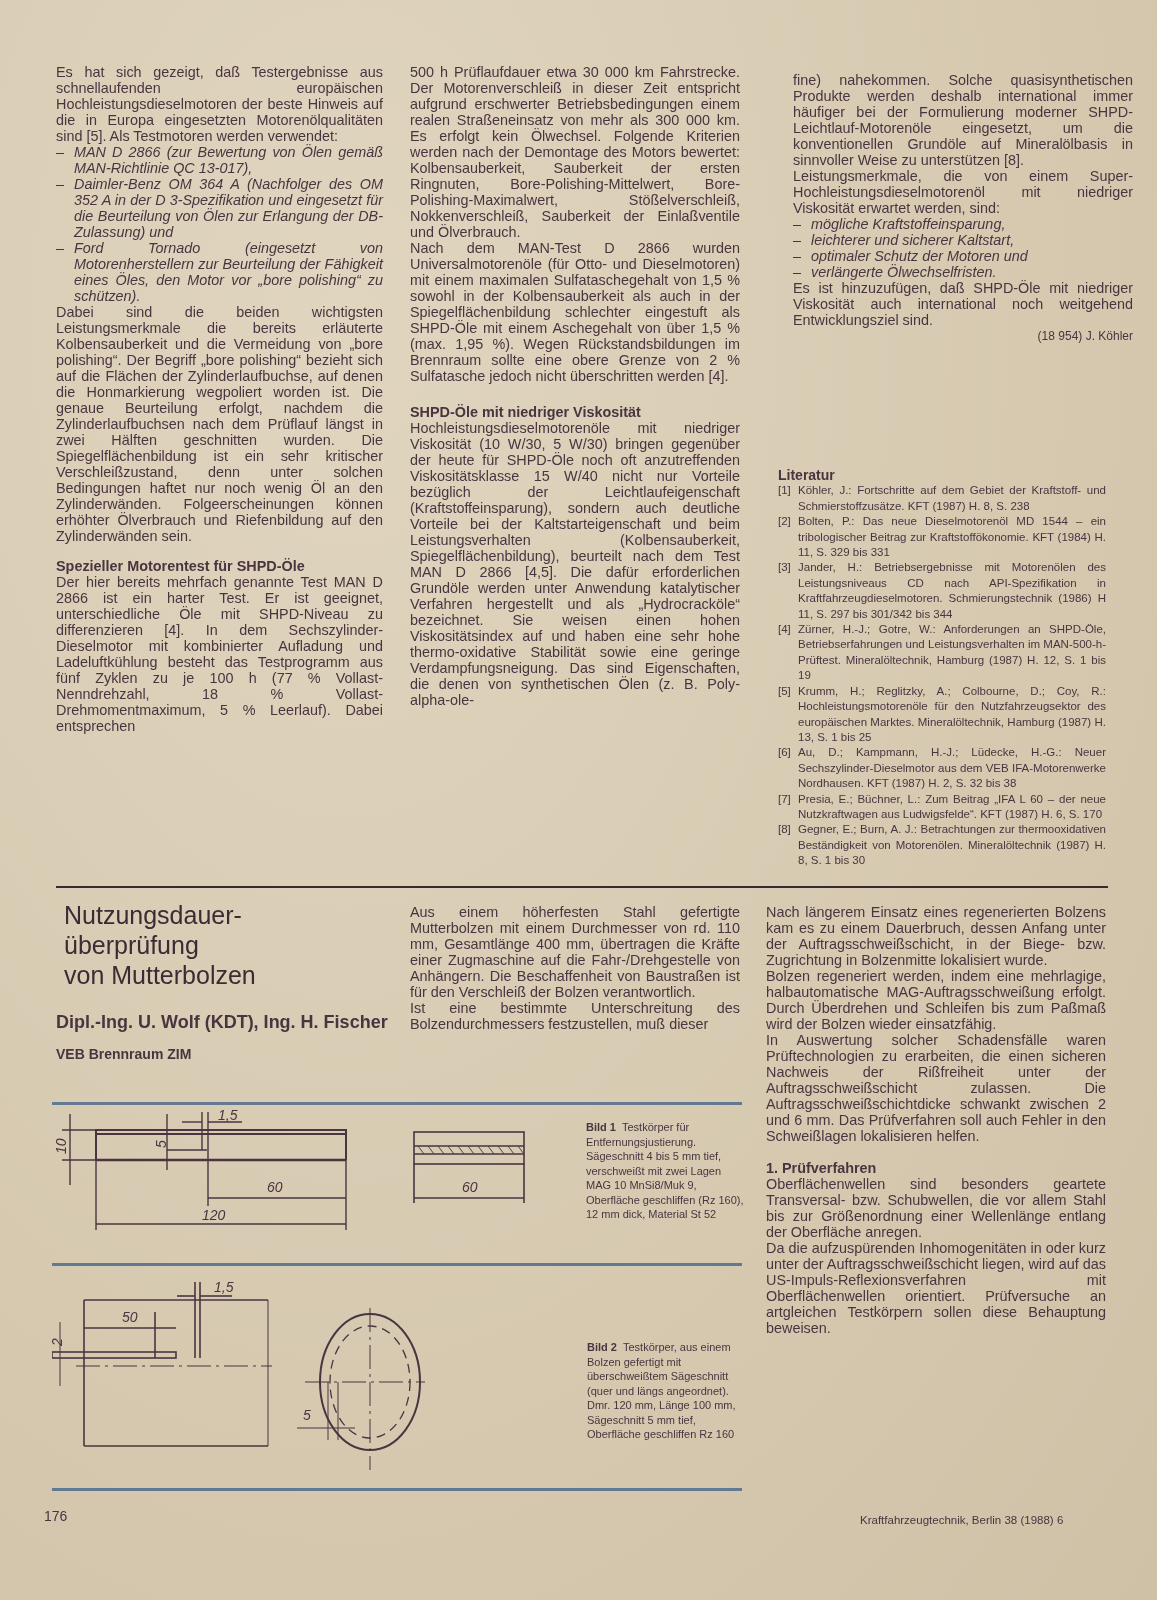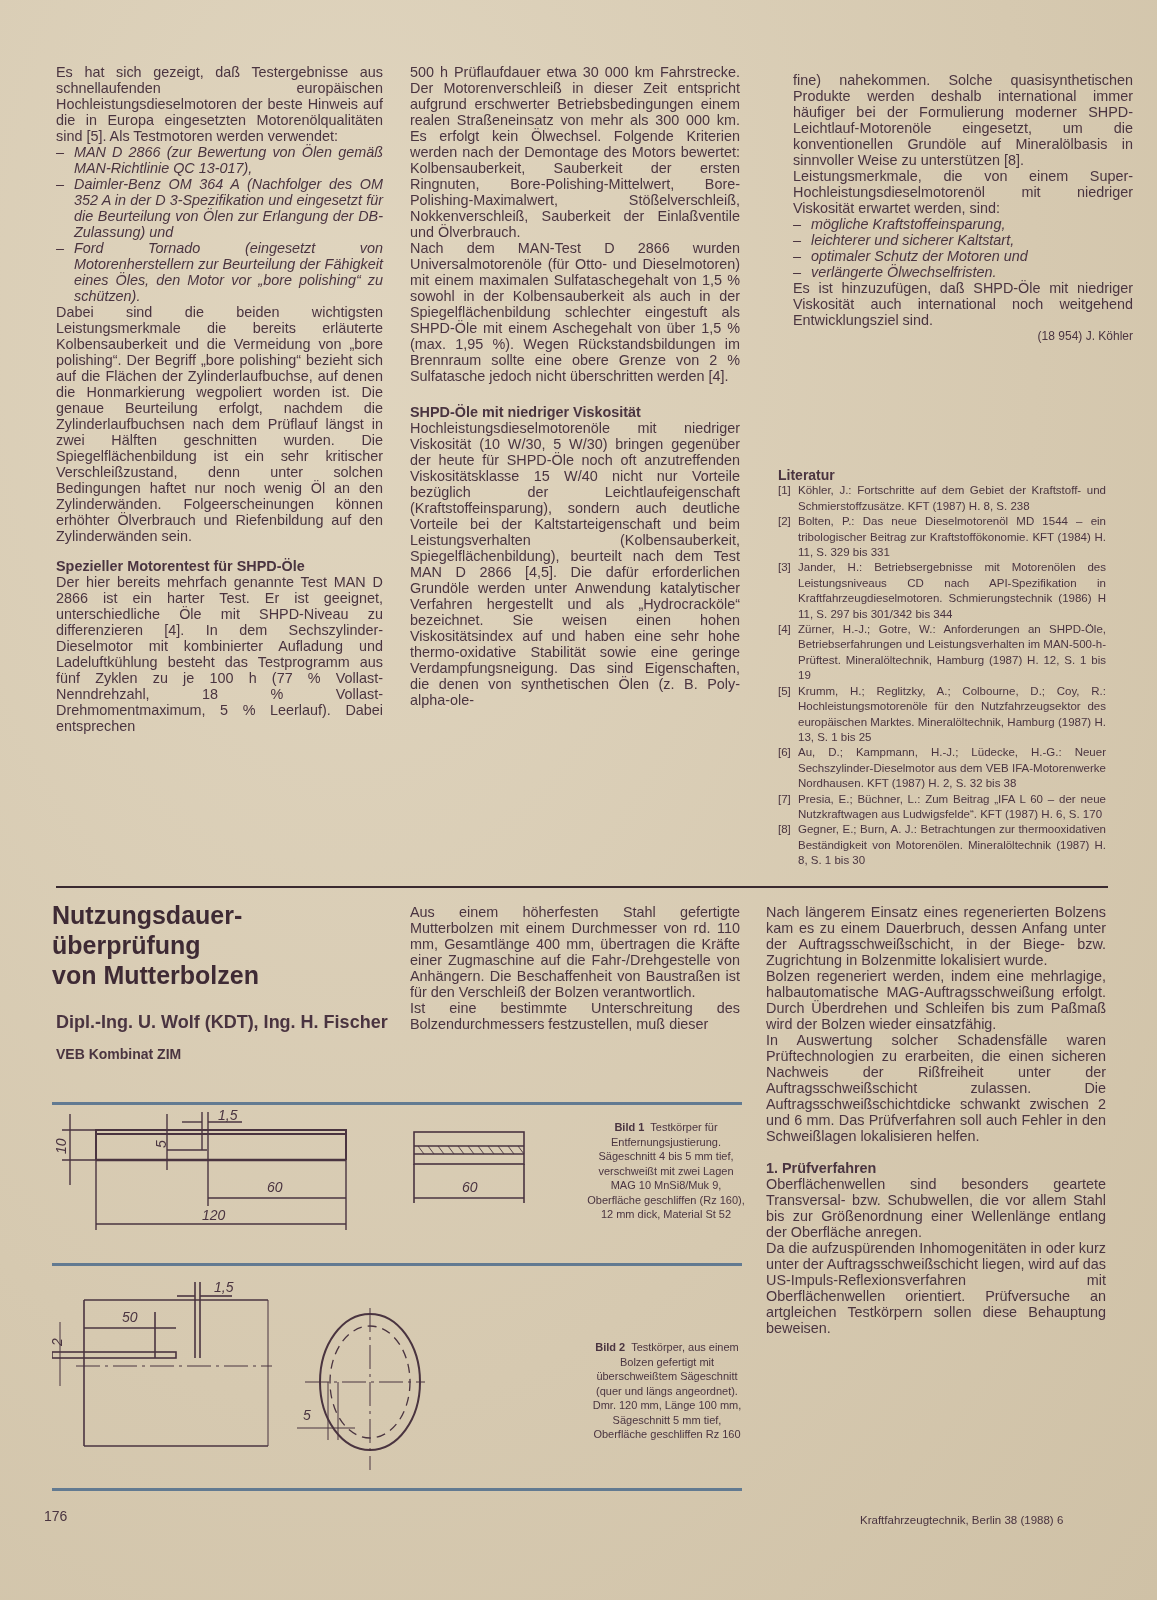--- a/index.html
+++ b/index.html
@@ -17,24 +17,24 @@
   .col li { padding-left:18px; text-indent:-18px;font-style:italic; }
   .col li::before { content:"– "; display:inline-block; width:18px; text-indent:0; }
   .sig { text-align:right; font-size:12px; }
   .lit { position:absolute; left:778px; top:468px; width:328px; font-size:11.5px; line-height:15.4px; }
   .lit .lt { font-weight:bold; font-size:14px; }
   .lit .ref { display:flex; }
   .lit .num { width:20px; flex:none; }
   .lit .rt { flex:1; text-align:justify; }
   .rule { position:absolute; height:2px; background:#3a2a30; }
   .rule.blue { background:#4d6c8c; height:3px; opacity:.85; }
-  .title { position:absolute; left:52px; top:900px; font-weight:bold; font-size:25px; line-height:30px; color:#3e2a34; }
+  .title { position:absolute; left:64px; top:900px; font-weight:normal; font-size:25px; line-height:30px; color:#3e2a34; }
   .authors { position:absolute; left:56px; top:1012px; font-weight:bold; font-size:18px; }
   .org { position:absolute; left:56px; top:1046px; font-weight:bold; font-size:14px; }
-  .caption { position:absolute; font-size:11px; line-height:14.5px;text-align:center; }
+  .caption { position:absolute; font-size:11px; line-height:14.5px; }
   .caption b { margin-right:6px; }
   .footer-page { position:absolute; left:44px; top:1508px; font-size:14px; }
   .footer-journal { position:absolute; left:860px; top:1514px; font-size:11.5px; }
   svg.fig { position:absolute; }
 </style>
 </head>
 <body>
 
 <div class="col" style="left:56px; top:64px; width:327px;">
   <p>Es hat sich gezeigt, daß Testergebnisse aus schnellaufenden europäischen Hochleistungsdieselmotoren der beste Hinweis auf die in Europa eingesetzten Motorenölqualitäten sind [5]. Als Testmotoren werden verwendet:</p>
@@ -105,21 +105,21 @@
 </div>
 
 <div class="rule" style="left:56px; top:886px; width:1052px;"></div>
 
 <div class="title">
   <div>Nutzungsdauer-</div>
   <div>überprüfung</div>
   <div>von Mutterbolzen</div>
 </div>
 <div class="authors">Dipl.-Ing. U. Wolf (KDT), Ing. H. Fischer</div>
-<div class="org">VEB Kombinat ZIM</div>
+<div class="org">VEB Brennraum ZIM</div>
 
 <div class="col" style="left:410px; top:904px; width:330px;">
   <p>Aus einem höherfesten Stahl gefertigte Mutterbolzen mit einem Durchmesser von rd. 110 mm, Gesamtlänge 400 mm, übertragen die Kräfte einer Zugmaschine auf die Fahr-/Drehgestelle von Anhängern. Die Beschaffenheit von Baustraßen ist für den Verschleiß der Bolzen verantwortlich.</p>
   <p>Ist eine bestimmte Unterschreitung des Bolzendurchmessers festzustellen, muß dieser</p>
 </div>
 
 <div class="col" style="left:766px; top:904px; width:340px;">
   <p>Nach längerem Einsatz eines regenerierten Bolzens kam es zu einem Dauerbruch, dessen Anfang unter der Auftragsschweißschicht, in der Biege- bzw. Zugrichtung in Bolzenmitte lokalisiert wurde.</p>
   <p>Bolzen regeneriert werden, indem eine mehrlagige, halbautomatische MAG-Auftragsschweißung erfolgt. Durch Überdrehen und Schleifen bis zum Paßmaß wird der Bolzen wieder einsatzfähig.</p>
   <p>In Auswertung solcher Schadensfälle waren Prüftechnologien zu erarbeiten, die einen sicheren Nachweis der Rißfreiheit unter der Auftragsschweißschicht zulassen. Die Auftragsschweißschichtdicke schwankt zwischen 2 und 6 mm. Das Prüfverfahren soll auch Fehler in den Schweißlagen lokalisieren helfen.</p>

